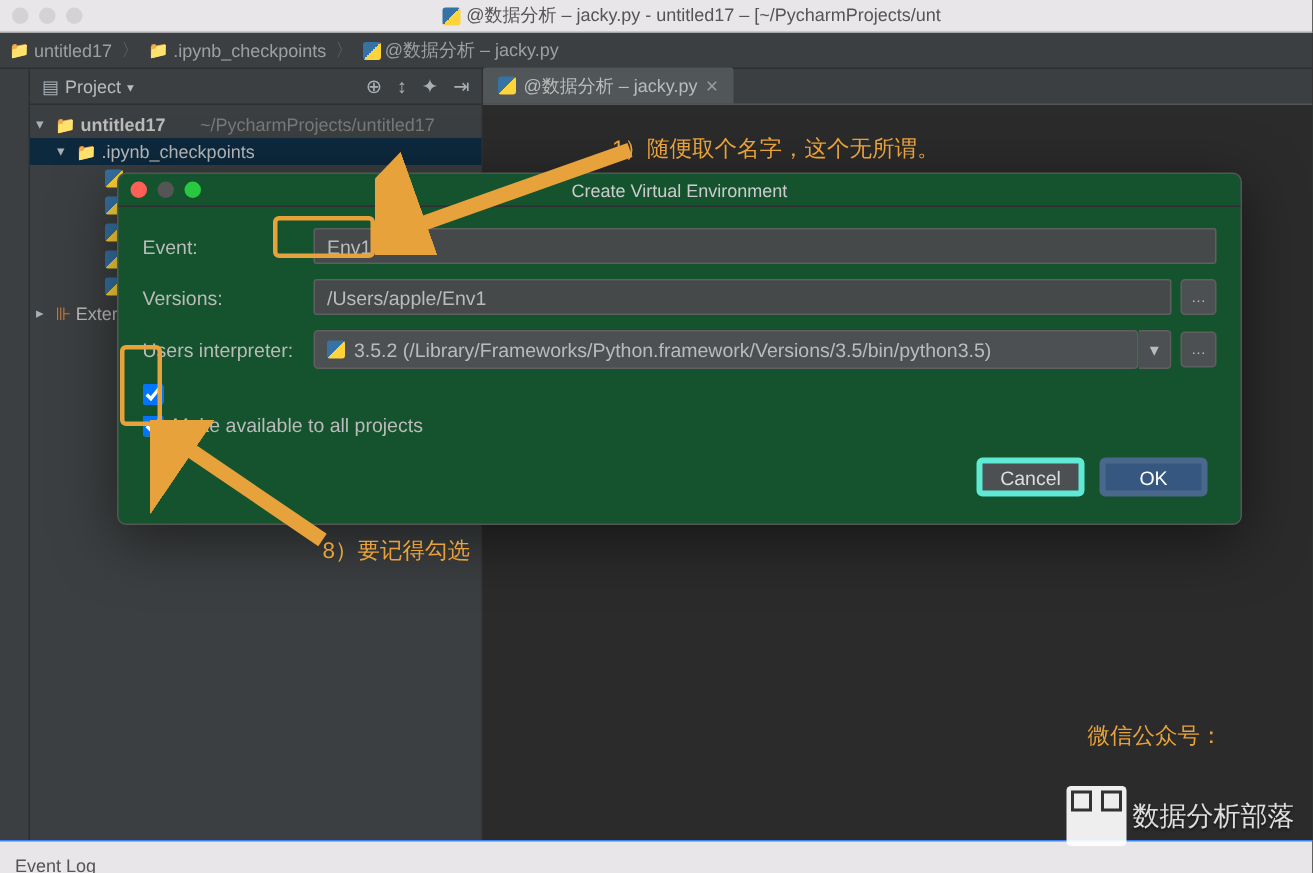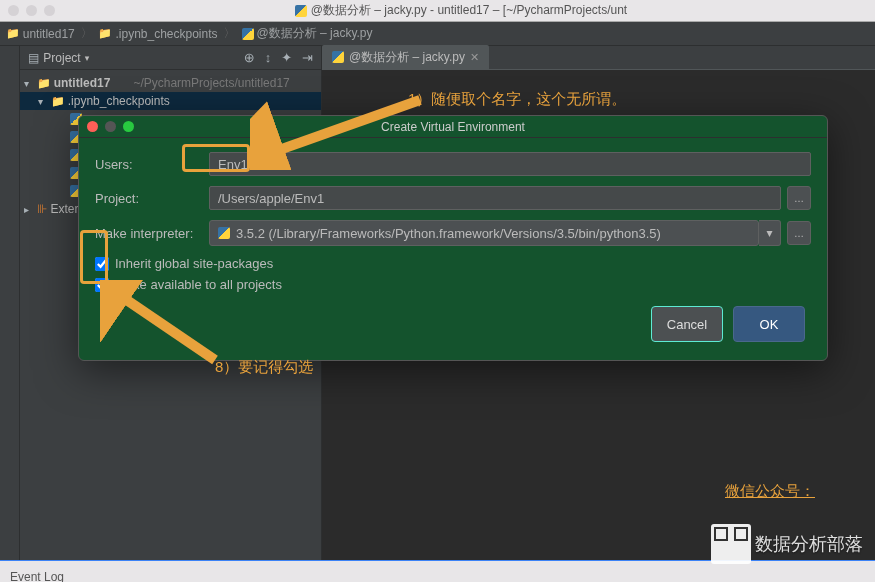--- a/index.html
+++ b/index.html
@@ -87,29 +87,29 @@
 .ellipsis-btn { width:24px; height:24px; margin-left:6px; background:#4c5052; border:1px solid #5e6060; color:#bbb; display:flex; align-items:center; justify-content:center; border-radius:3px; font-size:10px;}
 .select-row { flex:1; display:flex;}
 .interp-select {
   flex:1; height:26px; background:#4c5052; border:1px solid #5e6060;
   display:flex; align-items:center; padding:0 8px; gap:6px; border-radius:3px; font-size:13px;
 }
 .dd-btn { width:22px; height:26px; background:#4c5052; border:1px solid #5e6060; border-left:none; color:#bbb; display:flex; align-items:center; justify-content:center; border-radius:0 3px 3px 0;}
 .check-row { display:flex; align-items:center; margin-top:6px; gap:6px; font-size:13px;}
 .check-row input { width:14px; height:14px;}
 .dialog-buttons { display:flex; justify-content:flex-end; gap:10px; padding: 14px 6px 6px 0;}
-.btn { min-width:72px; height:36px; border-radius:4px; border:1px solid #5eead4; background:#4c5052; color:#ddd; font-size:13px; display:flex; align-items:center; justify-content:center;}
+.btn { min-width:72px; height:26px; border-radius:4px; border:4px solid #5eead4; background:#4c5052; color:#ddd; font-size:13px; display:flex; align-items:center; justify-content:center;}
 .btn.primary { background:#365880; border-color:#4a688c; color:#fff;}
 
 
 .annot { position:absolute; color:#e8a23c; font-size:15px; pointer-events:none; font-family: "PingFang SC","Microsoft YaHei",sans-serif;}
 .hi-box { position:absolute; border:3px solid #e8a23c; border-radius:4px; pointer-events:none;}
 .arrow-svg { position:absolute; pointer-events:none;}
 
-.watermark { position:absolute; right:18px; bottom:42px; color:#e8a23c; font-size:15px; text-align:left; line-height:1.5; font-family:"PingFang SC","Microsoft YaHei",sans-serif;text-decoration:underline;}
+.watermark { position:absolute; right:18px; bottom:42px; color:#e8a23c; font-size:15px; text-align:left; line-height:1.5; font-family:"PingFang SC","Microsoft YaHei",sans-serif;}
 .qr-block { position:absolute; right:12px; bottom:18px; display:flex; align-items:center; gap:4px; opacity:0.92;}
 .qr { width:40px; height:40px; background:#fff; border-radius:3px; position:relative;}
 .qr::before,.qr::after{content:""; position:absolute; width:10px; height:10px; border:2px solid #333;}
 .qr::before{left:3px; top:3px;} .qr::after{right:3px; top:3px;}
 .qr-label { color:#eee; font-size:18px; font-family:"PingFang SC",sans-serif; text-shadow:0 1px 2px rgba(0,0,0,0.6);}
 </style>
 </head>
 <body>
 
 <div class="titlebar">
@@ -210,42 +210,41 @@
   <div class="dialog-titlebar">
     <div class="dtl">
       <div class="r"></div>
       <div class="y"></div>
       <div class="g"></div>
     </div>
     <div class="dialog-title">Create Virtual Environment</div>
   </div>
   <div class="dialog-body">
     <div class="form-row">
-      <div class="form-label">Users:</div>
+      <div class="form-label">Event:</div>
       <input class="form-input" value="Env1" style="">
     </div>
     <div class="form-row">
-      <div class="form-label">Project:</div>
+      <div class="form-label">Versions:</div>
       <input class="form-input" value="/Users/apple/Env1" style="">
       <div class="ellipsis-btn">…</div>
     </div>
     <div class="form-row">
-      <div class="form-label">Make interpreter:</div>
+      <div class="form-label">Users interpreter:</div>
       <div class="select-row">
         <div class="interp-select">
           <span class="py-icon-small"></span>
           <span>3.5.2 (/Library/Frameworks/Python.framework/Versions/3.5/bin/python3.5)</span>
         </div>
         <div class="dd-btn">▾</div>
       </div>
       <div class="ellipsis-btn">…</div>
     </div>
     <div class="check-row">
       <input type="checkbox" checked="" style="">
-      <span>Inherit global site-packages</span>
     </div>
     <div class="check-row">
       <input type="checkbox" checked="" style="">
       <span>Make available to all projects</span>
     </div>
     <div class="dialog-buttons">
       <div class="btn">Cancel</div>
       <div class="btn primary">OK</div>
     </div>
   </div>

